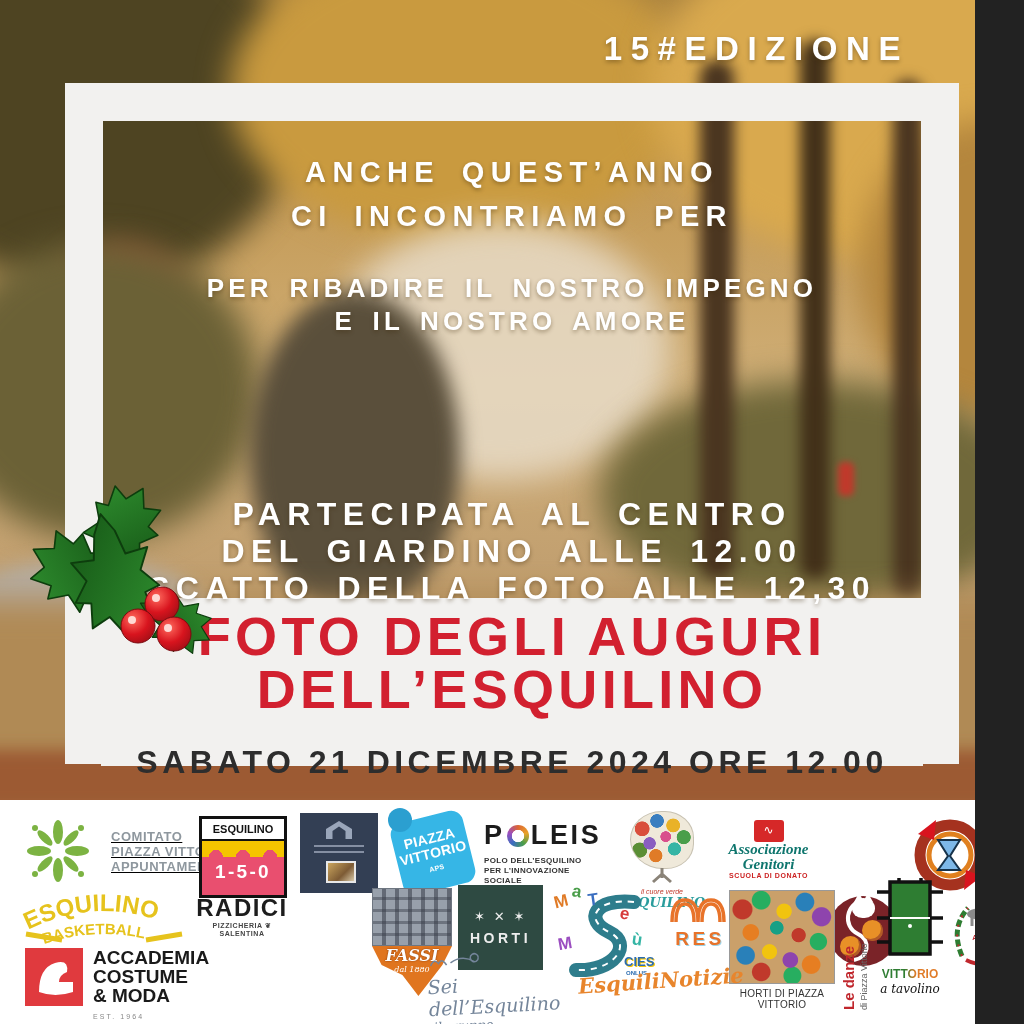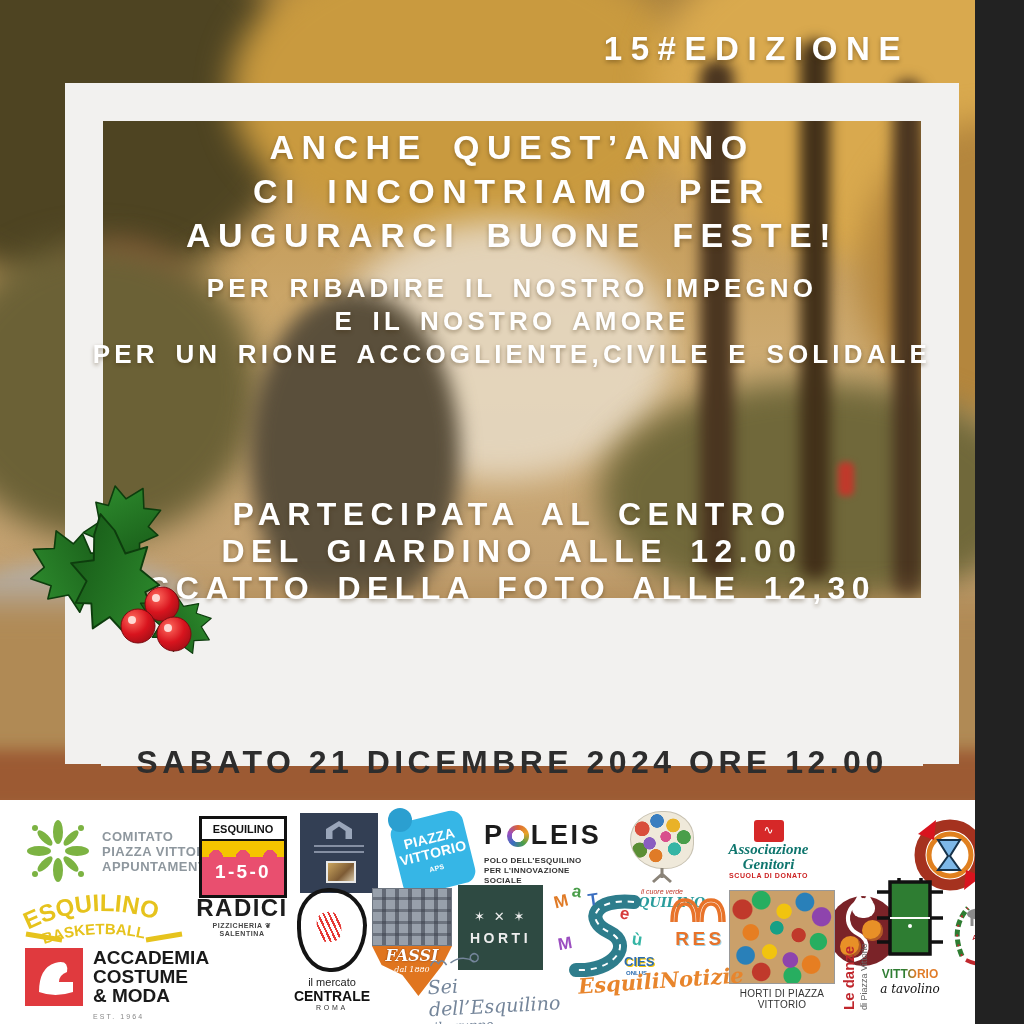--- a/index.html
+++ b/index.html
@@ -9,21 +9,21 @@
   
   .photo{position:absolute;inset:0;overflow:hidden;
          background:linear-gradient(180deg,#a9823f 0%,#c49a55 18%,#cfae77 38%,#c2a070 55%,#ad8752 70%,#a97d4a 82%,#8f5f36 100%);}
   .blob{position:absolute;border-radius:50%;filter:blur(16px);}
   
   .frame{position:absolute;left:65px;top:83px;width:894px;height:681px;
          border:38px solid #f2f1ef;box-sizing:border-box;}
   .whitestrip{position:absolute;left:101px;top:598px;width:822px;height:168px;background:#f2f1ef;}
   .ctr{position:absolute;left:65px;width:894px;text-align:center;color:#fff;font-weight:bold;}
   .shadowed{text-shadow:0 2px 4px rgba(60,40,10,.4);}
-  .headline{top:125px;font-size:34px;line-height:44px;letter-spacing:.22em;word-spacing:.25em;text-align:center;}
+  .headline{top:150px;font-size:29px;line-height:44px;letter-spacing:.22em;word-spacing:.25em;text-align:center;}
   .message{top:272px;font-size:26px;line-height:33px;letter-spacing:.16em;word-spacing:.2em;}
   .appointment{top:496px;font-size:32px;line-height:37px;letter-spacing:.2em;word-spacing:.22em;}
   .bigtitle{top:610px;font-size:54px;line-height:53px;letter-spacing:.08em;color:#d2202f;font-weight:800;text-shadow:none;}
   .dateline{top:716px;font-size:32px;letter-spacing:.14em;color:#2d2d2d;text-shadow:none;margin-top:28px;}
   .edition{position:absolute;top:30px;right:66px;color:#fff;font-weight:bold;font-size:33px;letter-spacing:.26em;text-shadow:0 2px 4px rgba(60,40,10,.4);}
   
   .band{position:absolute;left:0;top:800px;width:1024px;height:224px;background:#ffffff;}
   .logo{position:absolute;}
   .gtxt{color:#8e979e;font-size:13px;line-height:15px;font-weight:bold;letter-spacing:.04em;}
   .tiny{font-size:7px;letter-spacing:.08em;}
@@ -121,35 +121,37 @@
   </div>
 
   <div class="edition">15#EDIZIONE</div>
 
   <div class="frame"></div>
   <div class="whitestrip"></div>
 
   <div class="ctr headline shadowed">
     <div>ANCHE QUEST’ANNO</div>
     <div>CI INCONTRIAMO PER</div>
-    <div>AUGURARCI BUONE FESTE!</div>
   </div>
 
   <div class="ctr message shadowed">
     <div>PER RIBADIRE IL NOSTRO IMPEGNO</div>
     <div>E IL NOSTRO AMORE</div>
-    <div>PER UN RIONE ACCOGLIENTE,CIVILE E SOLIDALE</div>
   </div>
 
   <div class="ctr appointment shadowed">
     <div>PARTECIPATA AL CENTRO</div>
     <div>DEL GIARDINO ALLE 12.00</div>
     <div>SCATTO DELLA FOTO ALLE 12,30</div>
   </div>
 
+  <div class="ctr bigtitle">
+    <div>FOTO DEGLI AUGURI</div>
+    <div>DELL’ESQUILINO</div>
+  </div>
   <div class="ctr dateline">SABATO 21 DICEMBRE 2024 ORE 12.00</div>
 
   <svg class="abs" style="left:16px;top:466px;" width="214" height="292" viewBox="0 0 214 292">
     <defs>
       <linearGradient id="hg" x1="0" y1="0" x2="1" y2="1">
         <stop offset="0" stop-color="#2f8f2f"></stop>
           <stop offset="1" stop-color="#145214"></stop>
       </linearGradient>
       <radialGradient id="bg" cx="0.35" cy="0.3" r="0.9">
         <stop offset="0" stop-color="#ff6b5e"></stop>
@@ -168,21 +170,21 @@
       <circle cx="122" cy="160" r="17" fill="url(#bg)"></circle>
       <circle cx="158" cy="168" r="17" fill="url(#bg)"></circle>
       <circle cx="140" cy="132" r="4" fill="#ffd9d4" stroke="none"></circle>
       <circle cx="116" cy="154" r="4" fill="#ffd9d4" stroke="none"></circle>
       <circle cx="152" cy="162" r="4" fill="#ffd9d4" stroke="none"></circle>
     </g>
   </svg>
 
   <div class="band">
 
-    <div class="logo" style="left:25px;top:18px;display:flex;align-items:center;gap:11px;">
+    <div class="logo" style="left:25px;top:18px;display:flex;align-items:center;gap:20px;text-decoration:underline;">
       <svg width="66" height="66" viewBox="0 0 66 66">
         <g fill="#7cb342">
           <ellipse cx="33" cy="14" rx="5" ry="12"></ellipse>
             <ellipse cx="33" cy="52" rx="5" ry="12"></ellipse>
           <ellipse cx="14" cy="33" rx="12" ry="5"></ellipse>
             <ellipse cx="52" cy="33" rx="12" ry="5"></ellipse>
           <ellipse cx="20" cy="20" rx="4" ry="10" transform="rotate(-45 20 20)"></ellipse>
           <ellipse cx="46" cy="46" rx="4" ry="10" transform="rotate(-45 46 46)"></ellipse>
           <ellipse cx="46" cy="20" rx="4" ry="10" transform="rotate(45 46 20)"></ellipse>
           <ellipse cx="20" cy="46" rx="4" ry="10" transform="rotate(45 20 46)"></ellipse>
@@ -284,28 +286,20 @@
         <textPath href="#arc2">BASKETBALL</textPath>
       </text>
       <path d="M4,44 L40,50 M160,44 L124,50" stroke="#e6c31d" stroke-width="5"></path>
     </svg>
 
     <div class="logo" style="left:192px;top:94px;width:100px;text-align:center;">
       <div style="font-weight:900;font-size:24px;color:#1d1d1d;letter-spacing:.06em;">RADICI</div>
       <div class="tiny" style="color:#444;font-weight:bold;">PIZZICHERIA ❦ SALENTINA</div>
     </div>
 
-    <div class="logo" style="left:292px;top:88px;width:80px;text-align:center;">
-      <div class="mercloop" style="margin:0 auto;">
-        <div class="mercscr"></div>
-      </div>
-      <div style="font-size:11px;color:#222;margin-top:4px;">il mercato</div>
-      <div style="font-size:14px;font-weight:900;color:#111;">CENTRALE</div>
-      <div class="tiny" style="color:#333;letter-spacing:.4em;">ROMA</div>
-    </div>
 
     <div class="logo" style="left:372px;top:88px;width:80px;text-align:center;">
       <div class="building"></div>
       <div class="banner">
         <div style="font-size:16px;font-weight:bold;text-shadow:0 0 2px #7a3308;">FASSI</div>
         <div style="font-size:8px;">dal 1880</div>
       </div>
     </div>
 
     <div class="logo horti" style="left:458px;top:85px;">

